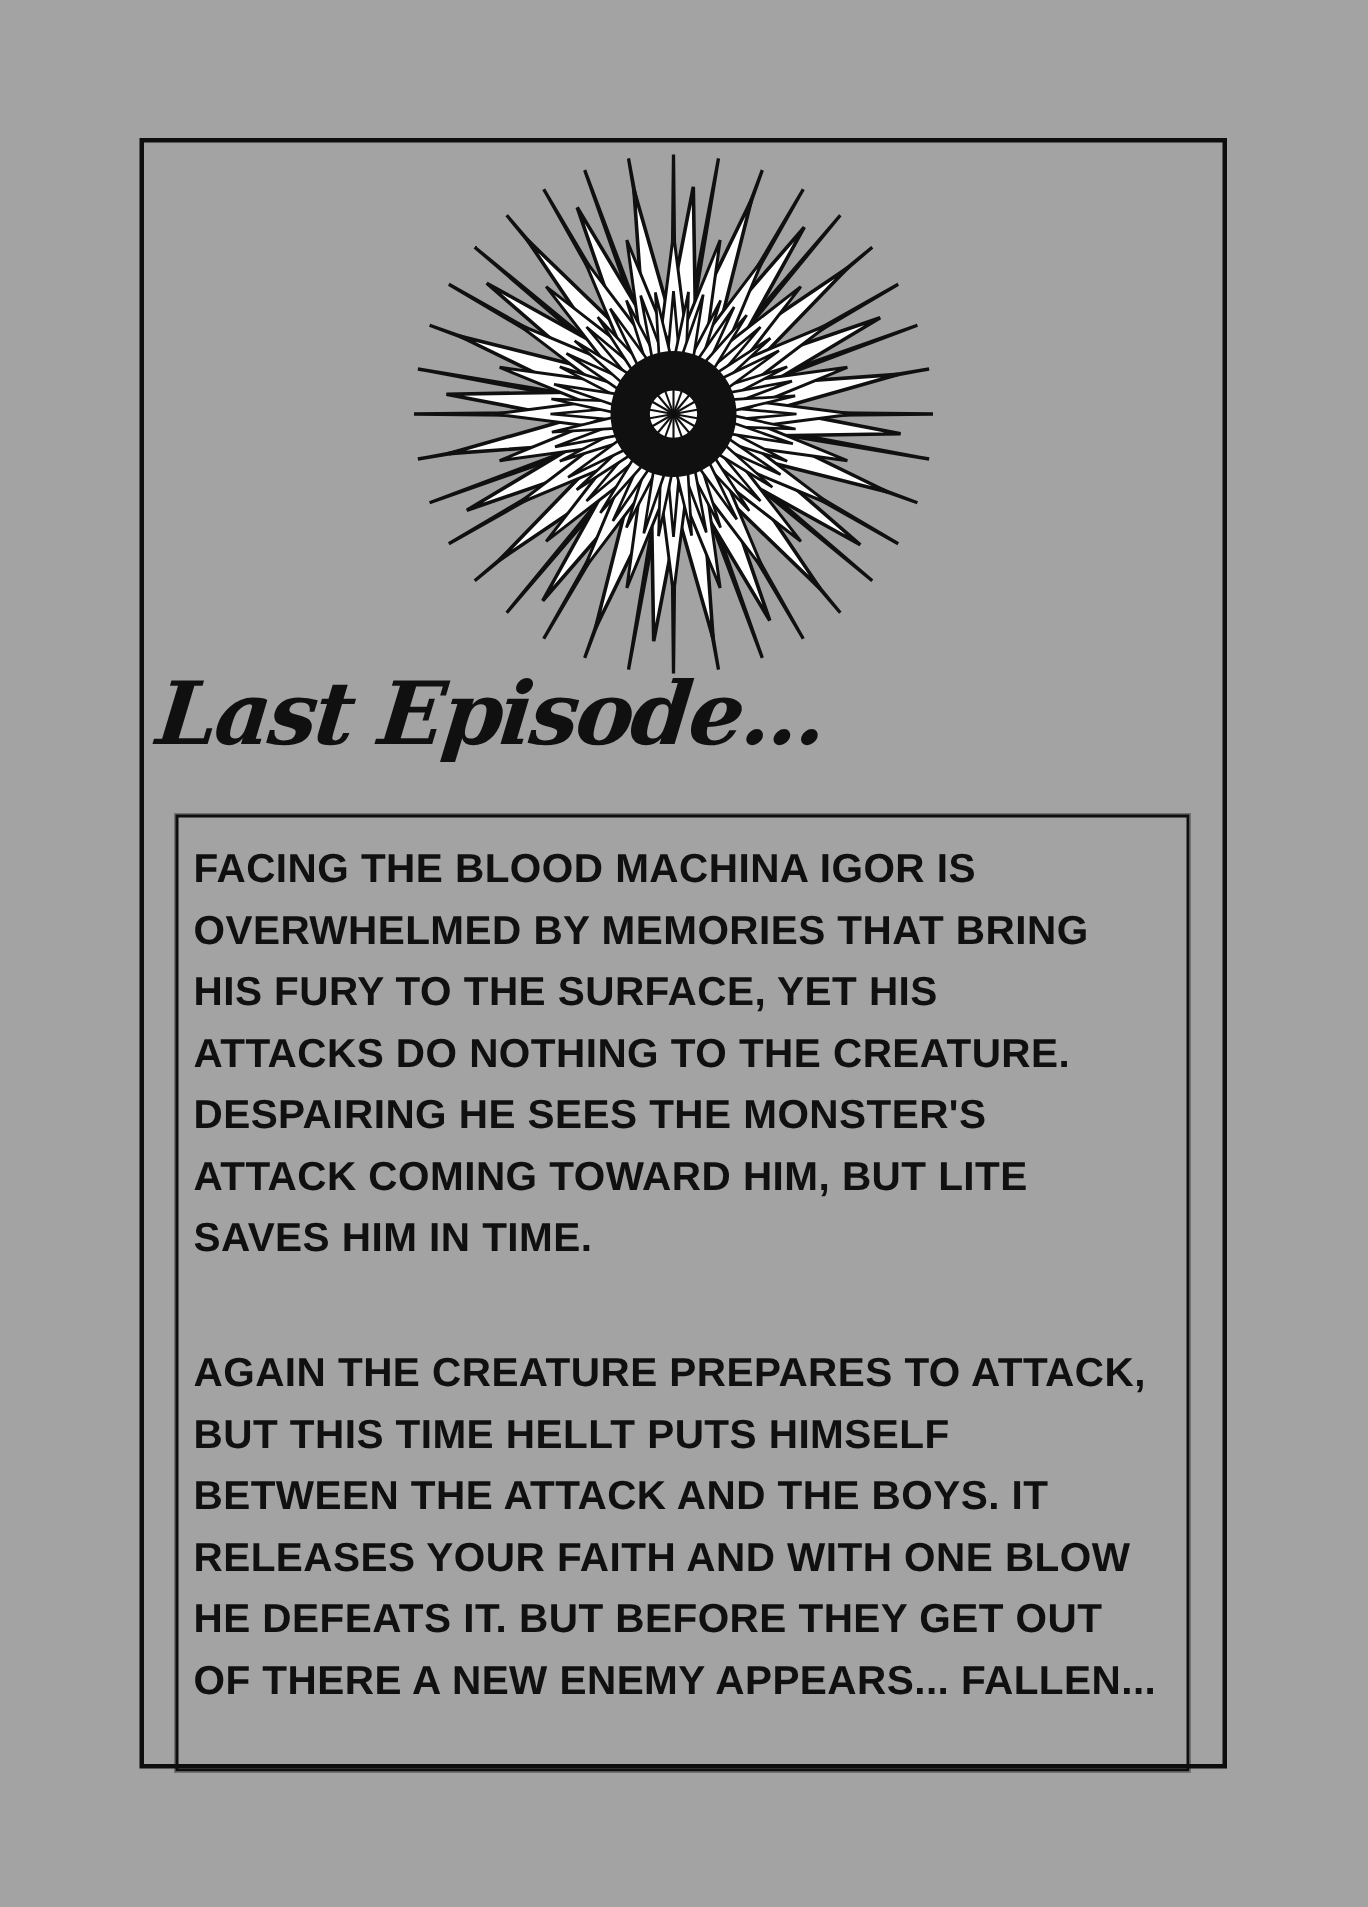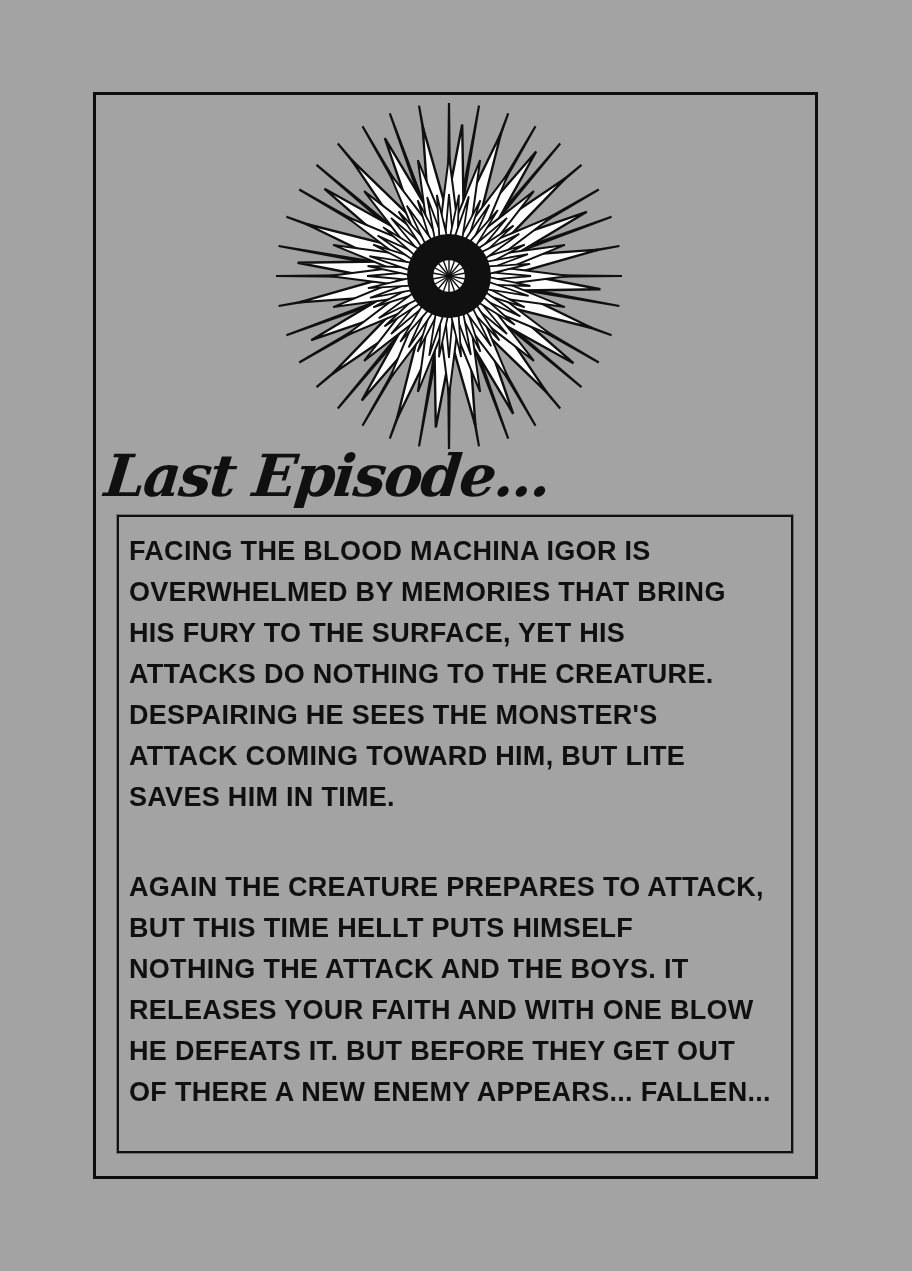--- a/index.html
+++ b/index.html
@@ -31,21 +31,21 @@
     font-size: 58px;
     line-height: 1;
     letter-spacing: -2px;
     transform: skewX(-6deg);
     transform-origin: left bottom;
     white-space: nowrap;
   }
 
   .recap-box {
     position: absolute;
-    left: 21px; top: 420px;
+    left: 21px; top: 448px;
     width: 676px; height: 638px;
     border: 2px solid #0f0f0f;
     box-shadow: 0 0 0 1px rgba(20,20,20,0.35);
     padding: 14px 10px 10px 10px;
     overflow: hidden;
   }
   .recap-par {
     font-size: 27px;
     font-weight: bold;
     line-height: 41px;
@@ -98,19 +98,19 @@
   <div class="recap-box">
     <div class="recap-par">FACING THE BLOOD MACHINA IGOR IS
 OVERWHELMED BY MEMORIES THAT BRING
 HIS FURY TO THE SURFACE, YET HIS
 ATTACKS DO NOTHING TO THE CREATURE.
 DESPAIRING HE SEES THE MONSTER'S
 ATTACK COMING TOWARD HIM, BUT LITE
 SAVES HIM IN TIME.</div>
     <div class="recap-par second">AGAIN THE CREATURE PREPARES TO ATTACK,
 BUT THIS TIME HELLT PUTS HIMSELF
-NOTHING THE ATTACK AND THE BOYS. IT
+BETWEEN THE ATTACK AND THE BOYS. IT
 RELEASES YOUR FAITH AND WITH ONE BLOW
 HE DEFEATS IT. BUT BEFORE THEY GET OUT
 OF THERE A NEW ENEMY APPEARS... FALLEN...</div>
   </div>
 
 </div>
 
 </body></html>

